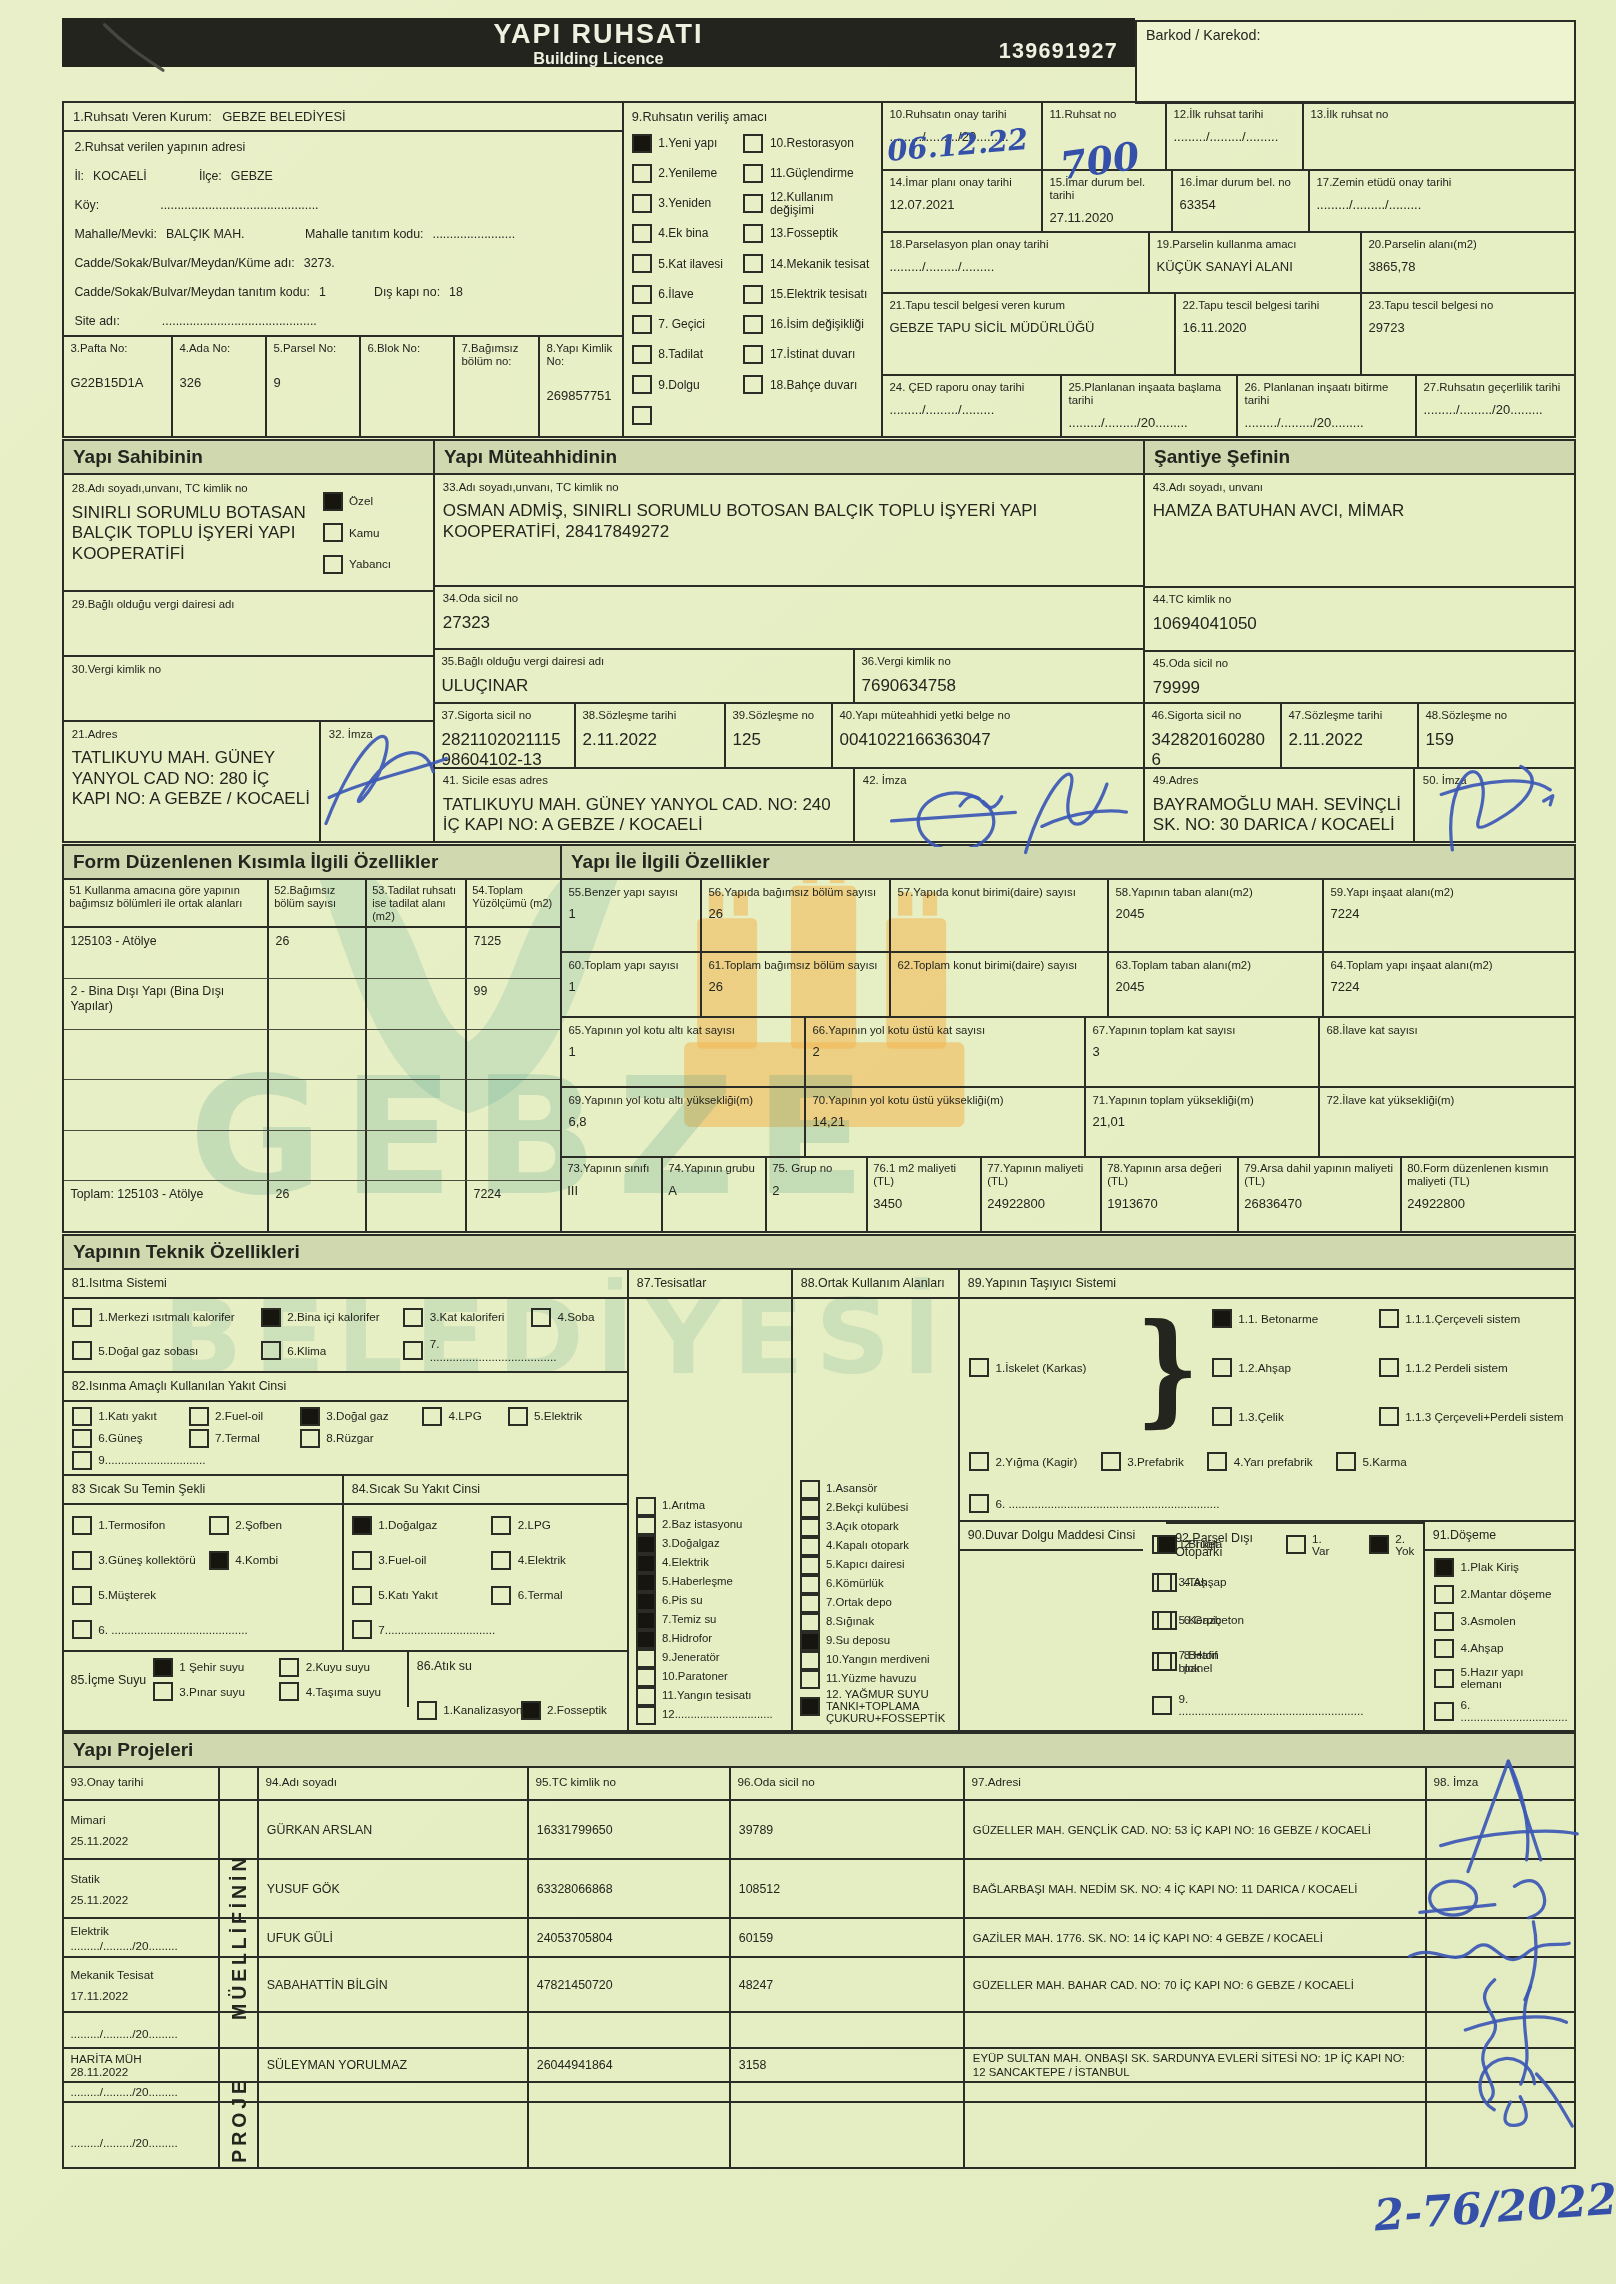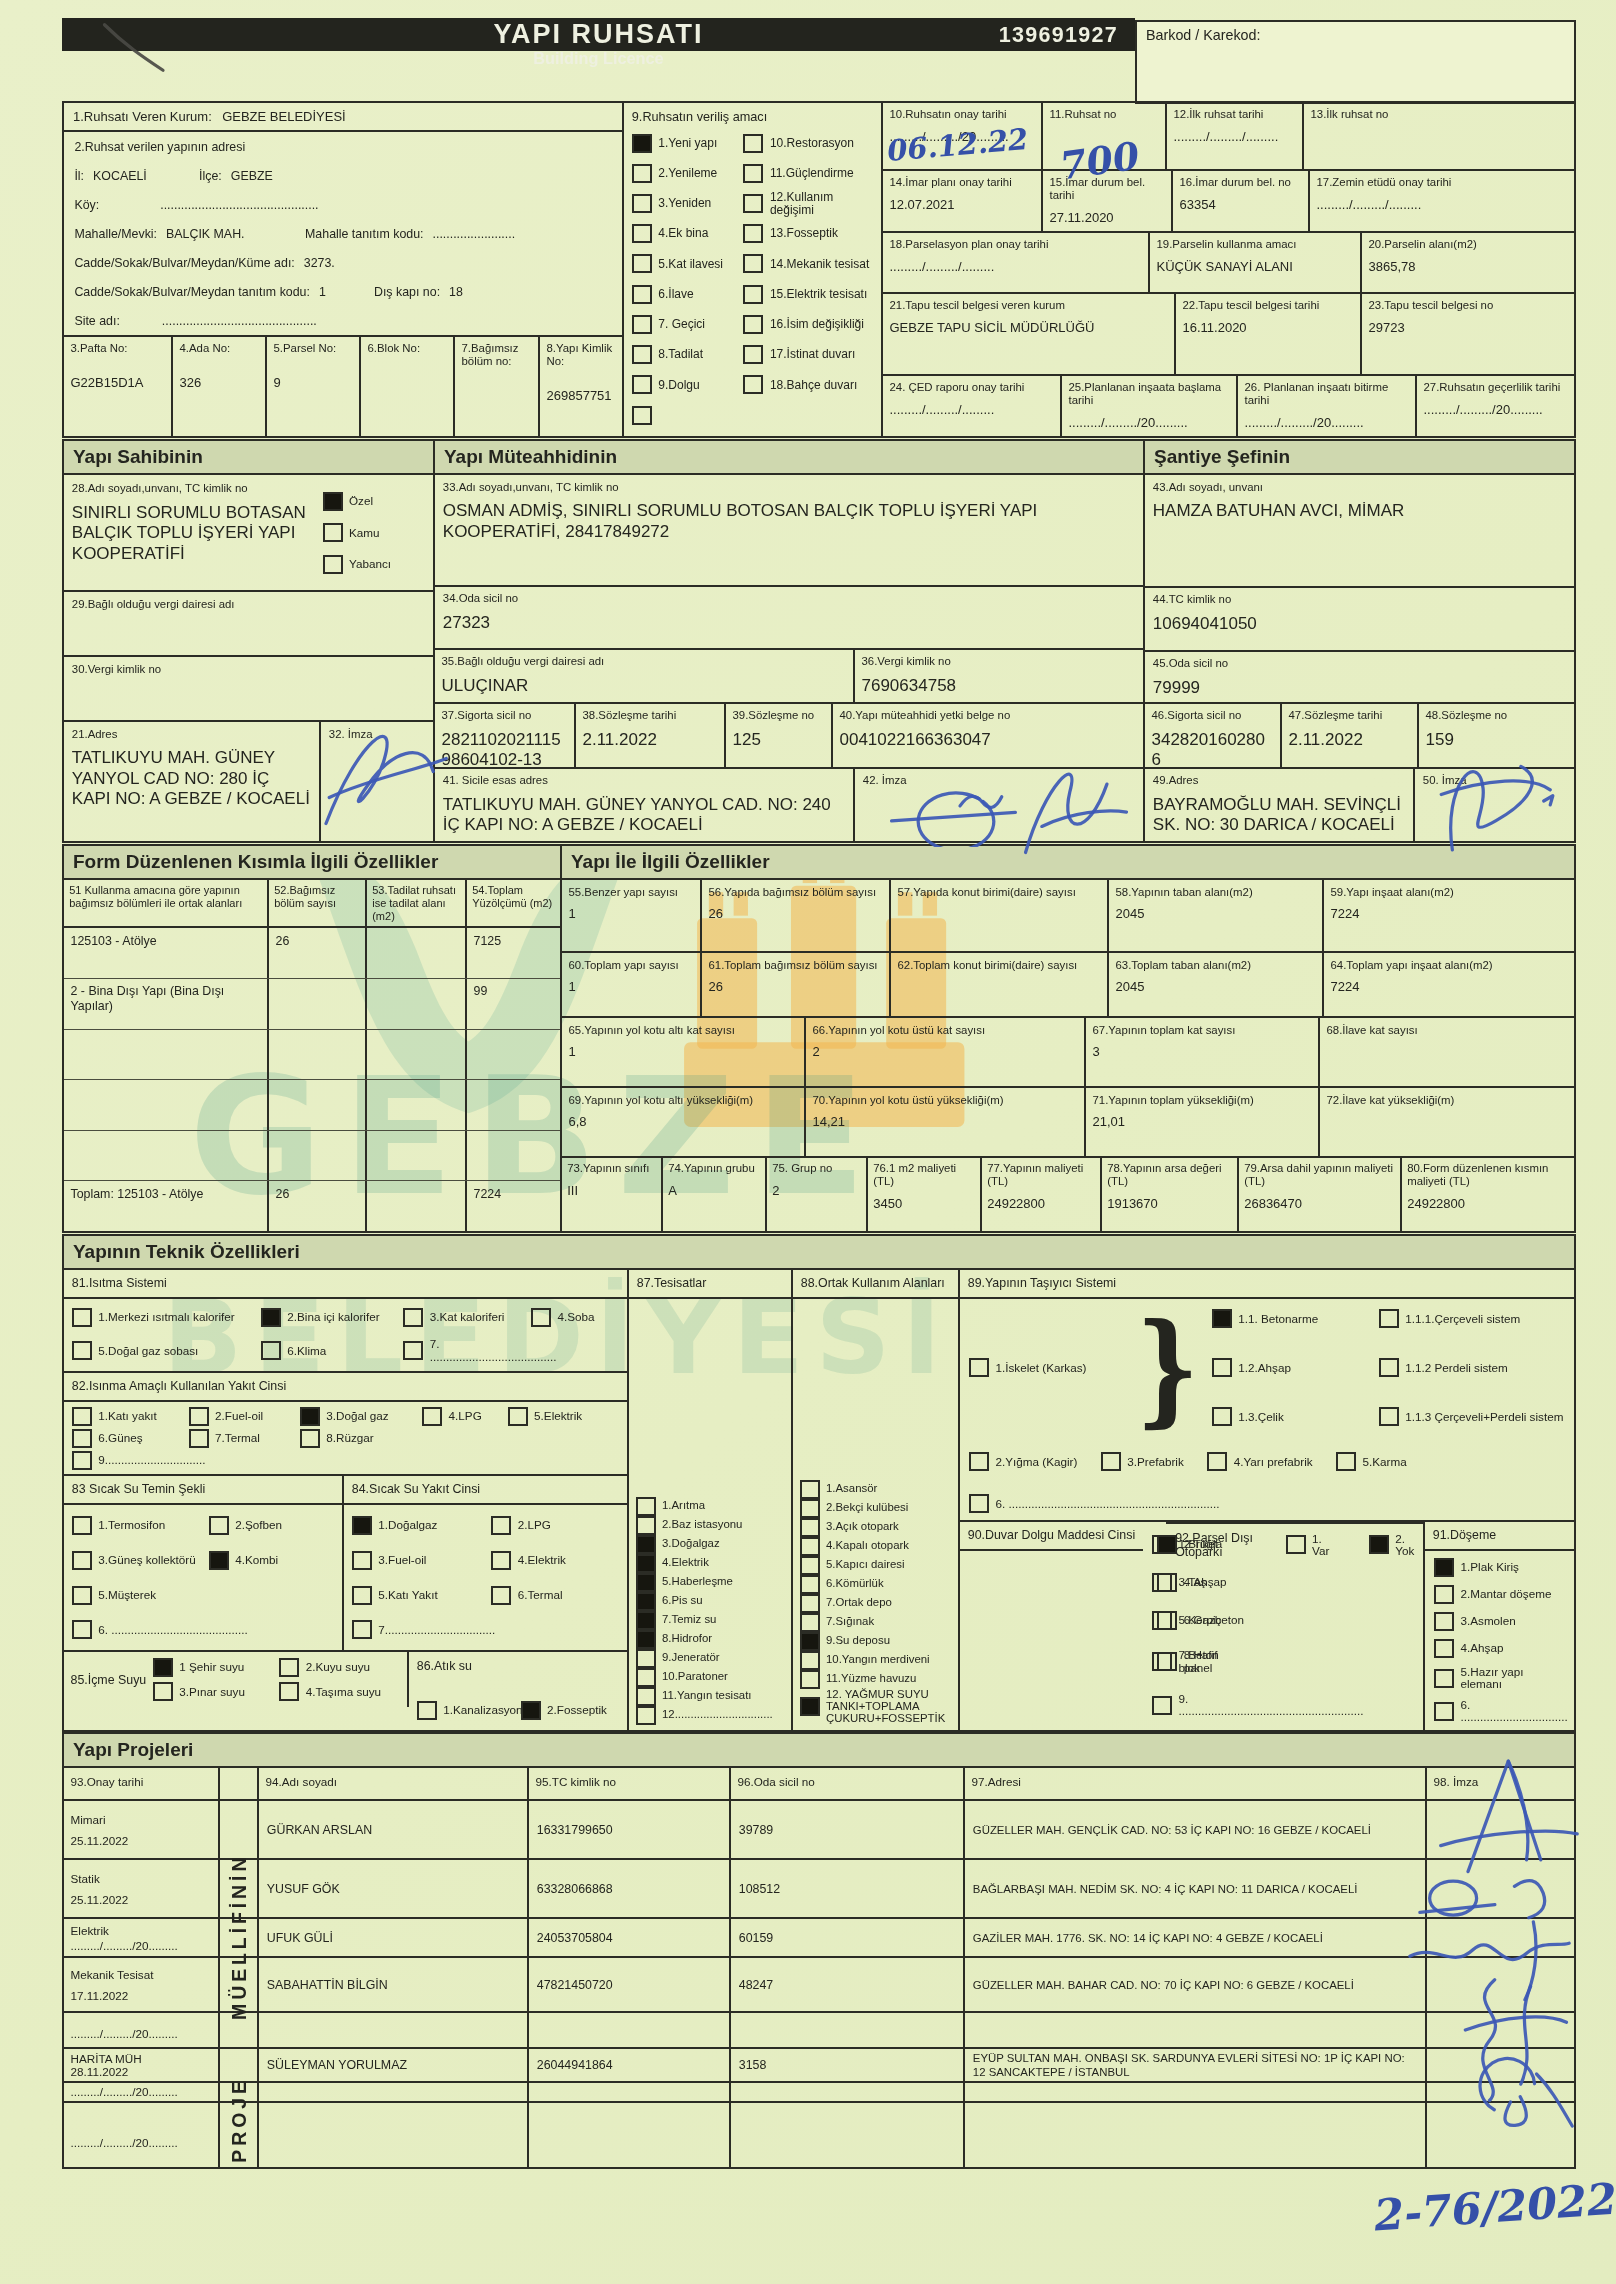--- a/index.html
+++ b/index.html
@@ -6,21 +6,21 @@
   html,body{background:#8f9184}
   .page{position:relative;width:1617px;height:2284px;margin:0 auto;overflow:hidden;
         background:linear-gradient(135deg,#e9f0c9 0%,#e6eec3 55%,#e3ecc0 100%);
         color:#24251f;font-family:"Liberation Sans","DejaVu Sans",sans-serif;}
   .lay{position:absolute;inset:0}
   .wm{z-index:0;pointer-events:none}
   .fg{z-index:2}
   .ovl{z-index:4;pointer-events:none}
 
   
-  .titlebar{position:absolute;left:62px;top:18px;width:1073px;height:33px;background:#23241e;color:#eef0e0;}
+  .titlebar{position:absolute;left:62px;top:18px;width:1073px;height:49px;background:#23241e;color:#eef0e0;}
   .t1{text-align:center;font-weight:bold;font-size:27px;letter-spacing:2px;padding-top:1.3px}
   .t2{text-align:center;font-weight:bold;font-size:16.3px;margin-top:-1.3px}
   .docno{position:absolute;right:17px;bottom:2.6px;font-size:21.5px;font-weight:bold;letter-spacing:1.3px}
   .barkod{position:absolute;left:1135px;top:19.5px;width:441px;height:84px;background:#eef3d0;
           border:2.6px solid #2b2c25;padding:5.2px 9px;font-size:14.3px}
 
   
   .sec{position:absolute;border:2.6px solid #2b2c25;background:transparent}
   .colhead{background:#cfd8af;border-bottom:2.6px solid #2b2c25;font-weight:bold;font-size:19px;
            padding:5.2px 9px;flex:none}
@@ -1019,21 +1019,21 @@
             <div class="ck">
               <span class="box"></span>
               <span>6.Kömürlük</span>
             </div>
             <div class="ck">
               <span class="box"></span>
               <span>7.Ortak depo</span>
             </div>
             <div class="ck">
               <span class="box"></span>
-              <span>7.Sığınak</span>
+              <span>8.Sığınak</span>
             </div>
             <div class="ck">
               <span class="box on"></span>
               <span>9.Su deposu</span>
             </div>
             <div class="ck">
               <span class="box"></span>
               <span>10.Yangın merdiveni</span>
             </div>
             <div class="ck">

